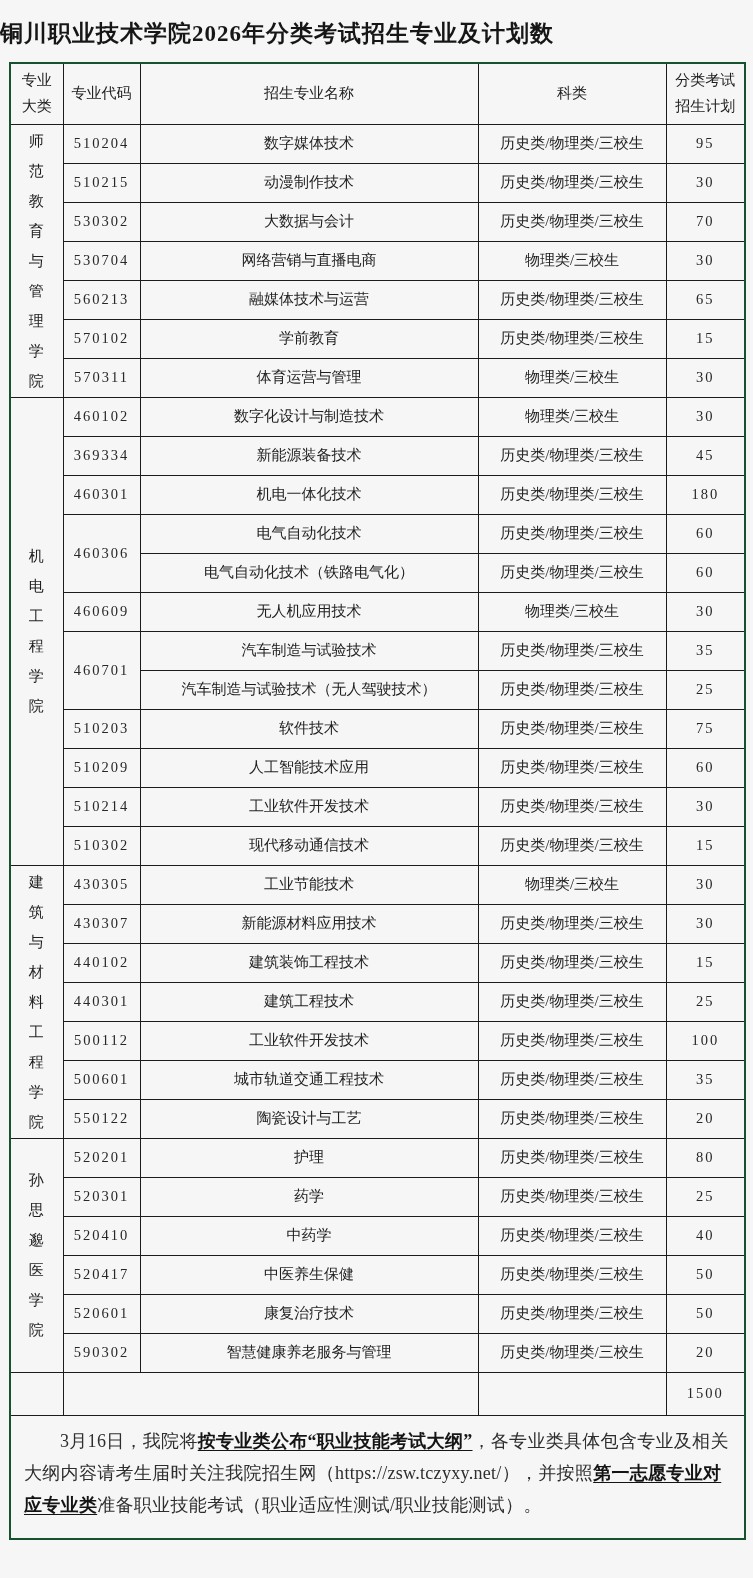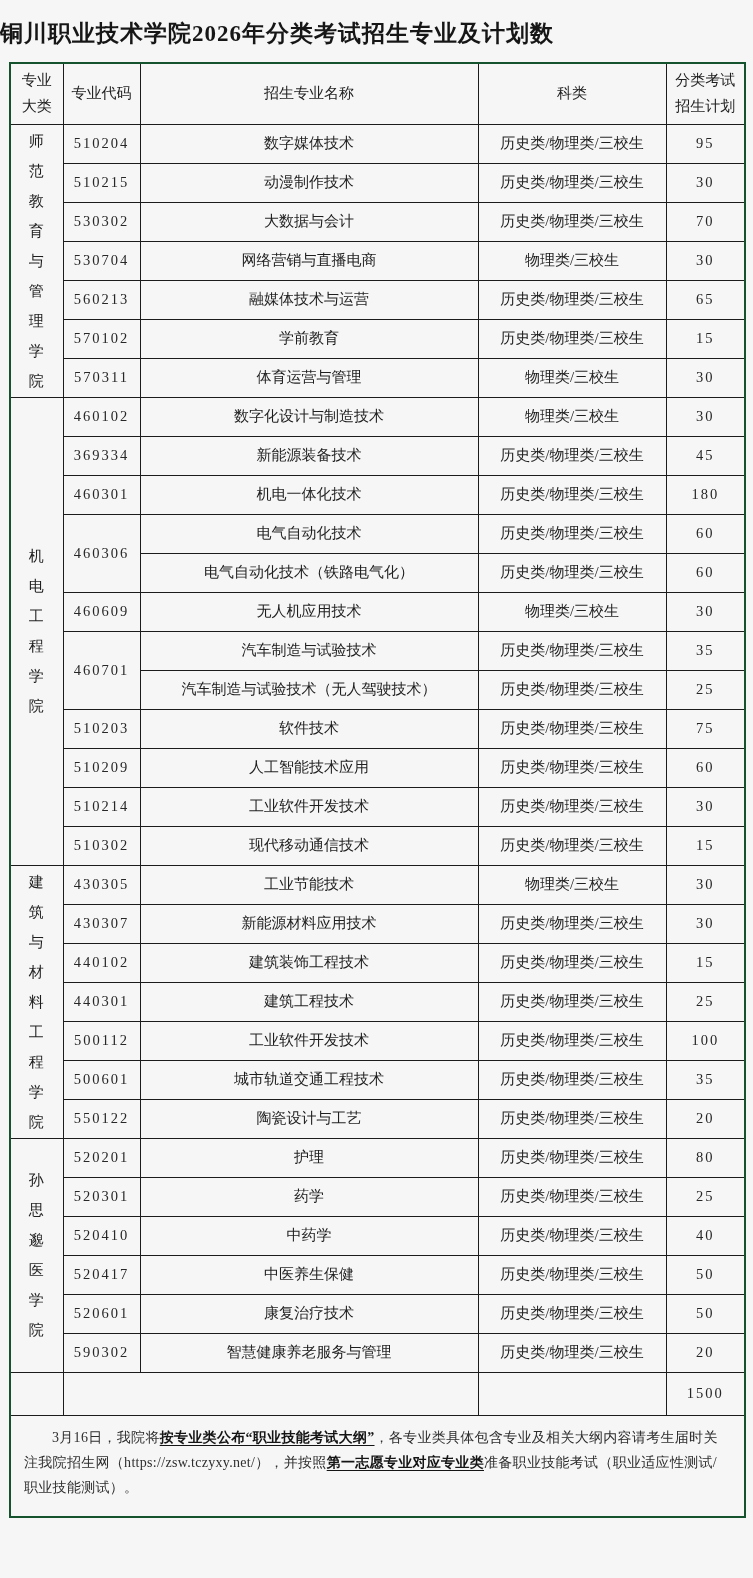--- a/index.html
+++ b/index.html
@@ -46,21 +46,21 @@
   }
   td.code, td.plan { font-size: 14.5px; letter-spacing: 2px; color: #272727; }
   tr.total-row td { height: 43px; }
   td.footnote-cell {
     text-align: left;
     padding: 9px 13px 16px 13px;
     height: auto;
   }
   p.footnote {
     margin: 0;
-    font-size: 14px;
+    font-size: 18px;
     line-height: 1.8;
     text-indent: 2em;
     letter-spacing: 0.3px;
     color: #2e2e2e;
   }
   .fn-strong {
     font-weight: bold;
     text-decoration: underline;
     text-underline-offset: 3px;
     color: #141414;

